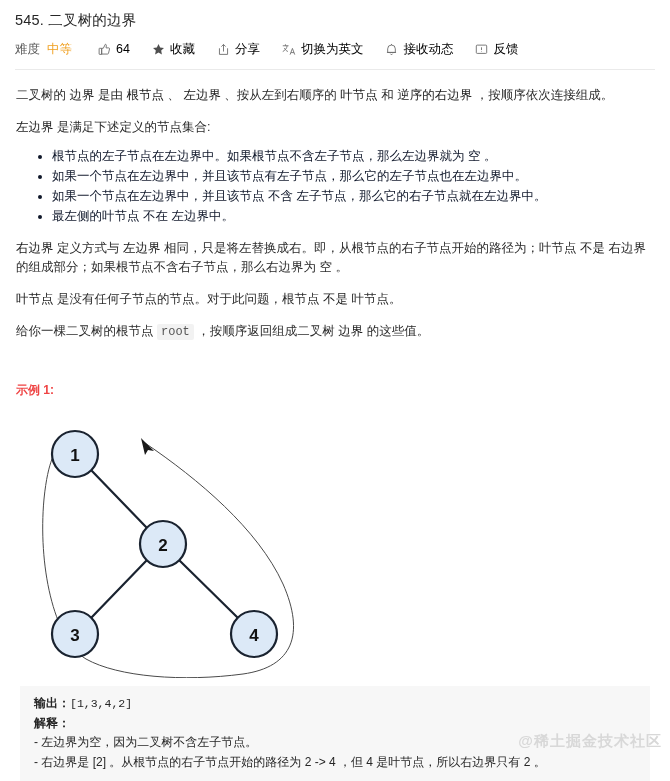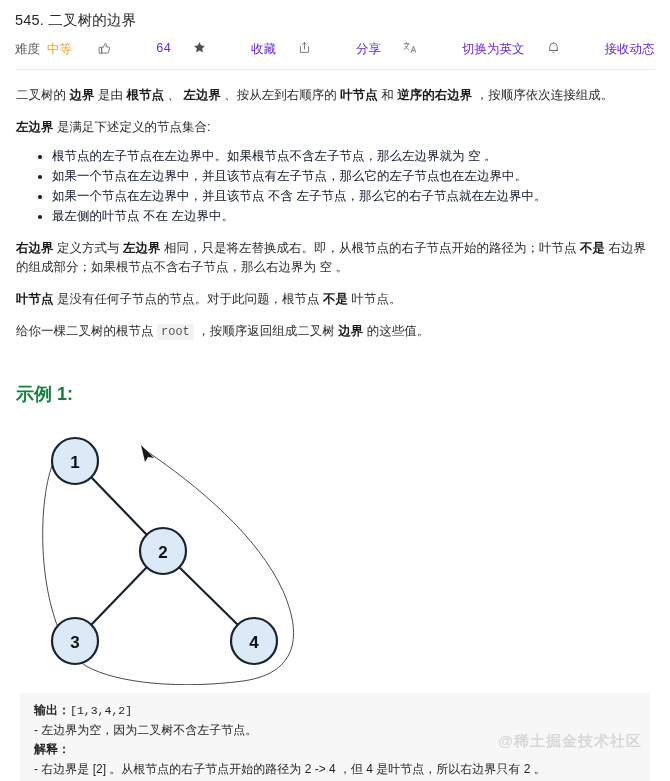--- a/index.html
+++ b/index.html
@@ -33,53 +33,52 @@
   .toolbar {
     display: flex;
     align-items: center;
     padding: 8px 0 0 15px;
     font-size: 12.5px;
     color: #5b5b5b;
     height: 22px;
   }
   .tb-group {
     display: flex;
-    align-items: flex-start;
+    align-items: center;
     margin-right: 22px;
     white-space: nowrap;
-    font-family: Liberation Mono, monospace;
   }
   .tb-group:first-child { margin-right: 26px; }
   .tb-label { color: #5b5b5b; margin-right: 7px; }
   .tb-diff { color: #f0a020; font-weight: 500; }
   .tb-ico {
     display: inline-block;
     margin-right: 5px;
     line-height: 1;
     color: #6b6b6b;
     font-size: 12px;
   }
   .tb-ico svg { display: block; }
-  .tb-text { color: #6d28d9; margin-left: 40px; }
+  .tb-text { color: #000000; }
   .divider {
     height: 1px;
     background: #eaeaea;
     margin: 9px 15px 0 15px;
   }
 
   
   .content { padding: 0 16px; }
   p.para {
     font-size: 12.5px;
     line-height: 19px;
     margin: 13px 0 0 0;
     color: #2b2b2b;
   }
   p.para.first { margin-top: 16px; }
-  b { font-weight: bold; color: #1a1a1a; }
+  b { font-weight: normal; color: #1a1a1a; }
   ul.rules {
     margin: 9px 0 0 0;
     padding-left: 36px;
     list-style: disc;
   }
   ul.rules li {
     font-size: 12.5px;
     line-height: 20px;
     color: #0f172a;
     margin: 0;
@@ -88,23 +87,23 @@
     font-family: "Liberation Mono", "DejaVu Sans Mono", monospace;
     background: #f2f2f2;
     color: #555;
     font-size: 12px;
     padding: 1px 4px;
     border-radius: 2px;
   }
 
   
   .example-title {
-    font-size: 18px;
+    font-size: 12px;
     font-weight: bold;
-    color: #15803d;
+    color: #ef4444;
     margin: 40px 0 0 16px;
   }
   .figure {
     position: relative;
     width: 320px;
     height: 275px;
     margin-left: 8px;
     margin-top: 4px;
   }
   .figure svg { display: block; }
@@ -119,21 +118,21 @@
     color: #262626;
   }
   .codebox .row { white-space: nowrap; }
   .mono {
     font-family: "Liberation Mono", "DejaVu Sans Mono", monospace;
     font-size: 11.5px;
   }
   .lbl { font-weight: bold; }
   .watermark {
     position: absolute;
-    right: 28px;
+    right: 8px;
     bottom: 30px;
     font-size: 15px;
     color: #d8d8d8;
     letter-spacing: 1px;
     font-weight: bold;
     pointer-events: none;
   }
 </style>
 </head>
 <body>
@@ -268,21 +267,21 @@
       </g>
       <g>
         <circle cx="246" cy="575" r="23" fill="#dce9f7" stroke="#1a2330" stroke-width="2.2"></circle>
         <text x="246" y="582" text-anchor="middle" font-family="Liberation Sans, sans-serif" font-size="17" font-weight="bold" fill="#111">4</text>
       </g>
     </svg>
   </div>
 
   <div class="codebox">
     <div class="row"><span class="lbl">输出：</span><span class="mono">[1,3,4,2]</span></div>
+    <div class="row"><span class="lbl">解释：</span></div>
     <div class="row">- 左边界为空，因为二叉树不含左子节点。</div>
-    <div class="row"><span class="lbl">解释：</span></div>
     <div class="row">- 右边界是 [2] 。从根节点的右子节点开始的路径为 2 -&gt; 4 ，但 4 是叶节点，所以右边界只有 2 。</div>
 
   </div>
 
   <div class="watermark">@稀土掘金技术社区</div>
 
 </div>
 
 </body></html>

